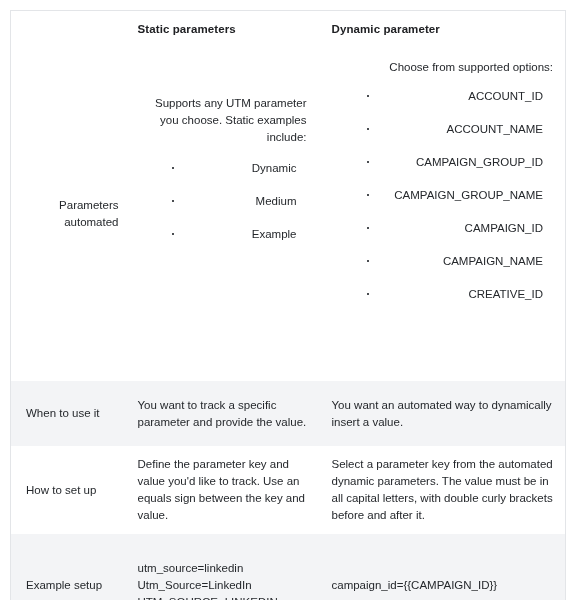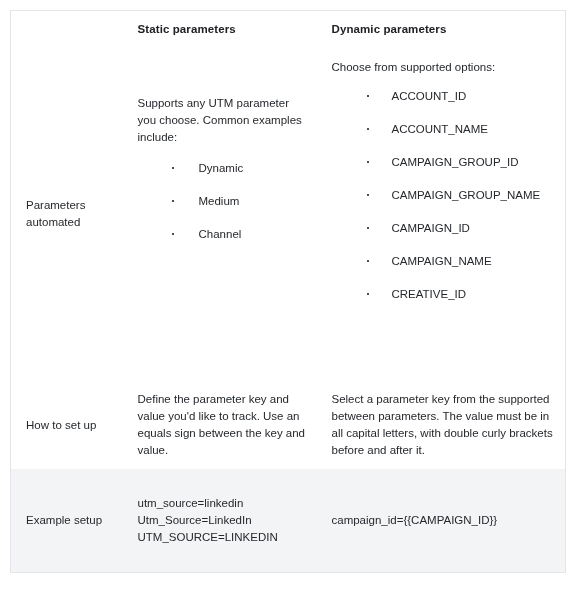--- a/index.html
+++ b/index.html
@@ -78,21 +78,21 @@
   td.cell-static {
     padding-left: 13px;
     padding-right: 10px;
   }
   td.cell-dyn {
     padding-left: 15px;
     padding-right: 12px;
   }
 
   
-  tr.row-params td      { height: 286px; padding-top: 0; padding-bottom: 0; }
+  tr.row-params td      { height: 286px; padding-top: 0; padding-bottom: 0; text-align: right; }
   tr.row-when td        { height: 65px; }
   tr.row-howto td       { height: 88px; }
   tr.row-example td     { height: 103px; }
 
   
   tr.row-params td.cell-static,
   tr.row-params td.cell-dyn { vertical-align: top; }
   tr.row-params td.cell-static { padding-top: 48px; }
   tr.row-params td.cell-dyn    { padding-top: 12px; }
 
@@ -149,43 +149,43 @@
     <colgroup>
       <col class="col-label">
       <col class="col-static">
       <col class="col-dyn">
     </colgroup>
 
     <thead>
       <tr>
         <th class="h-blank"></th>
         <th class="h-static">Static parameters</th>
-        <th class="h-dyn">Dynamic parameters</th>
+        <th class="h-dyn">Dynamic parameter</th>
       </tr>
     </thead>
 
     <tbody>
 
       <tr class="row-white row-params">
         <td class="cell-label">Parameters automated</td>
 
         <td class="cell-static">
-          <p class="intro-text">Supports any UTM parameter you choose. Common examples include:</p>
+          <p class="intro-text">Supports any UTM parameter you choose. Static examples include:</p>
           <ul class="bullets">
             <li>
               <span class="dot"></span>
               <span>Dynamic</span>
             </li>
             <li>
               <span class="dot"></span>
               <span>Medium</span>
             </li>
             <li>
               <span class="dot"></span>
-              <span>Channel</span>
+              <span>Example</span>
             </li>
           </ul>
         </td>
 
         <td class="cell-dyn">
           <p class="intro-text dyn">Choose from supported options:</p>
           <ul class="bullets dyn">
             <li>
               <span class="dot"></span>
               <span>ACCOUNT_ID</span>
@@ -211,25 +211,30 @@
               <span>CAMPAIGN_NAME</span>
             </li>
             <li>
               <span class="dot"></span>
               <span>CREATIVE_ID</span>
             </li>
           </ul>
         </td>
       </tr>
 
+      <tr class="row-gray row-when">
+        <td class="cell-label">When to use it</td>
+        <td class="cell-static">You want to track a specific parameter and provide the value.</td>
+        <td class="cell-dyn">You want an automated way to dynamically insert a value.</td>
+      </tr>
 
       <tr class="row-white row-howto">
         <td class="cell-label">How to set up</td>
         <td class="cell-static">Define the parameter key and value you'd like to track. Use an equals sign between the key and value.</td>
-        <td class="cell-dyn">Select a parameter key from the supported between parameters. The value must be in all capital letters, with double curly brackets before and after it.</td>
+        <td class="cell-dyn">Select a parameter key from the automated dynamic parameters. The value must be in all capital letters, with double curly brackets before and after it.</td>
       </tr>
 
       <tr class="row-gray row-example">
         <td class="cell-label">Example setup</td>
 
         <td class="cell-static">
           <div class="code-lines">
             <div>utm_source=linkedin</div>
             <div>Utm_Source=LinkedIn</div>
             <div>UTM_SOURCE=LINKEDIN</div>

